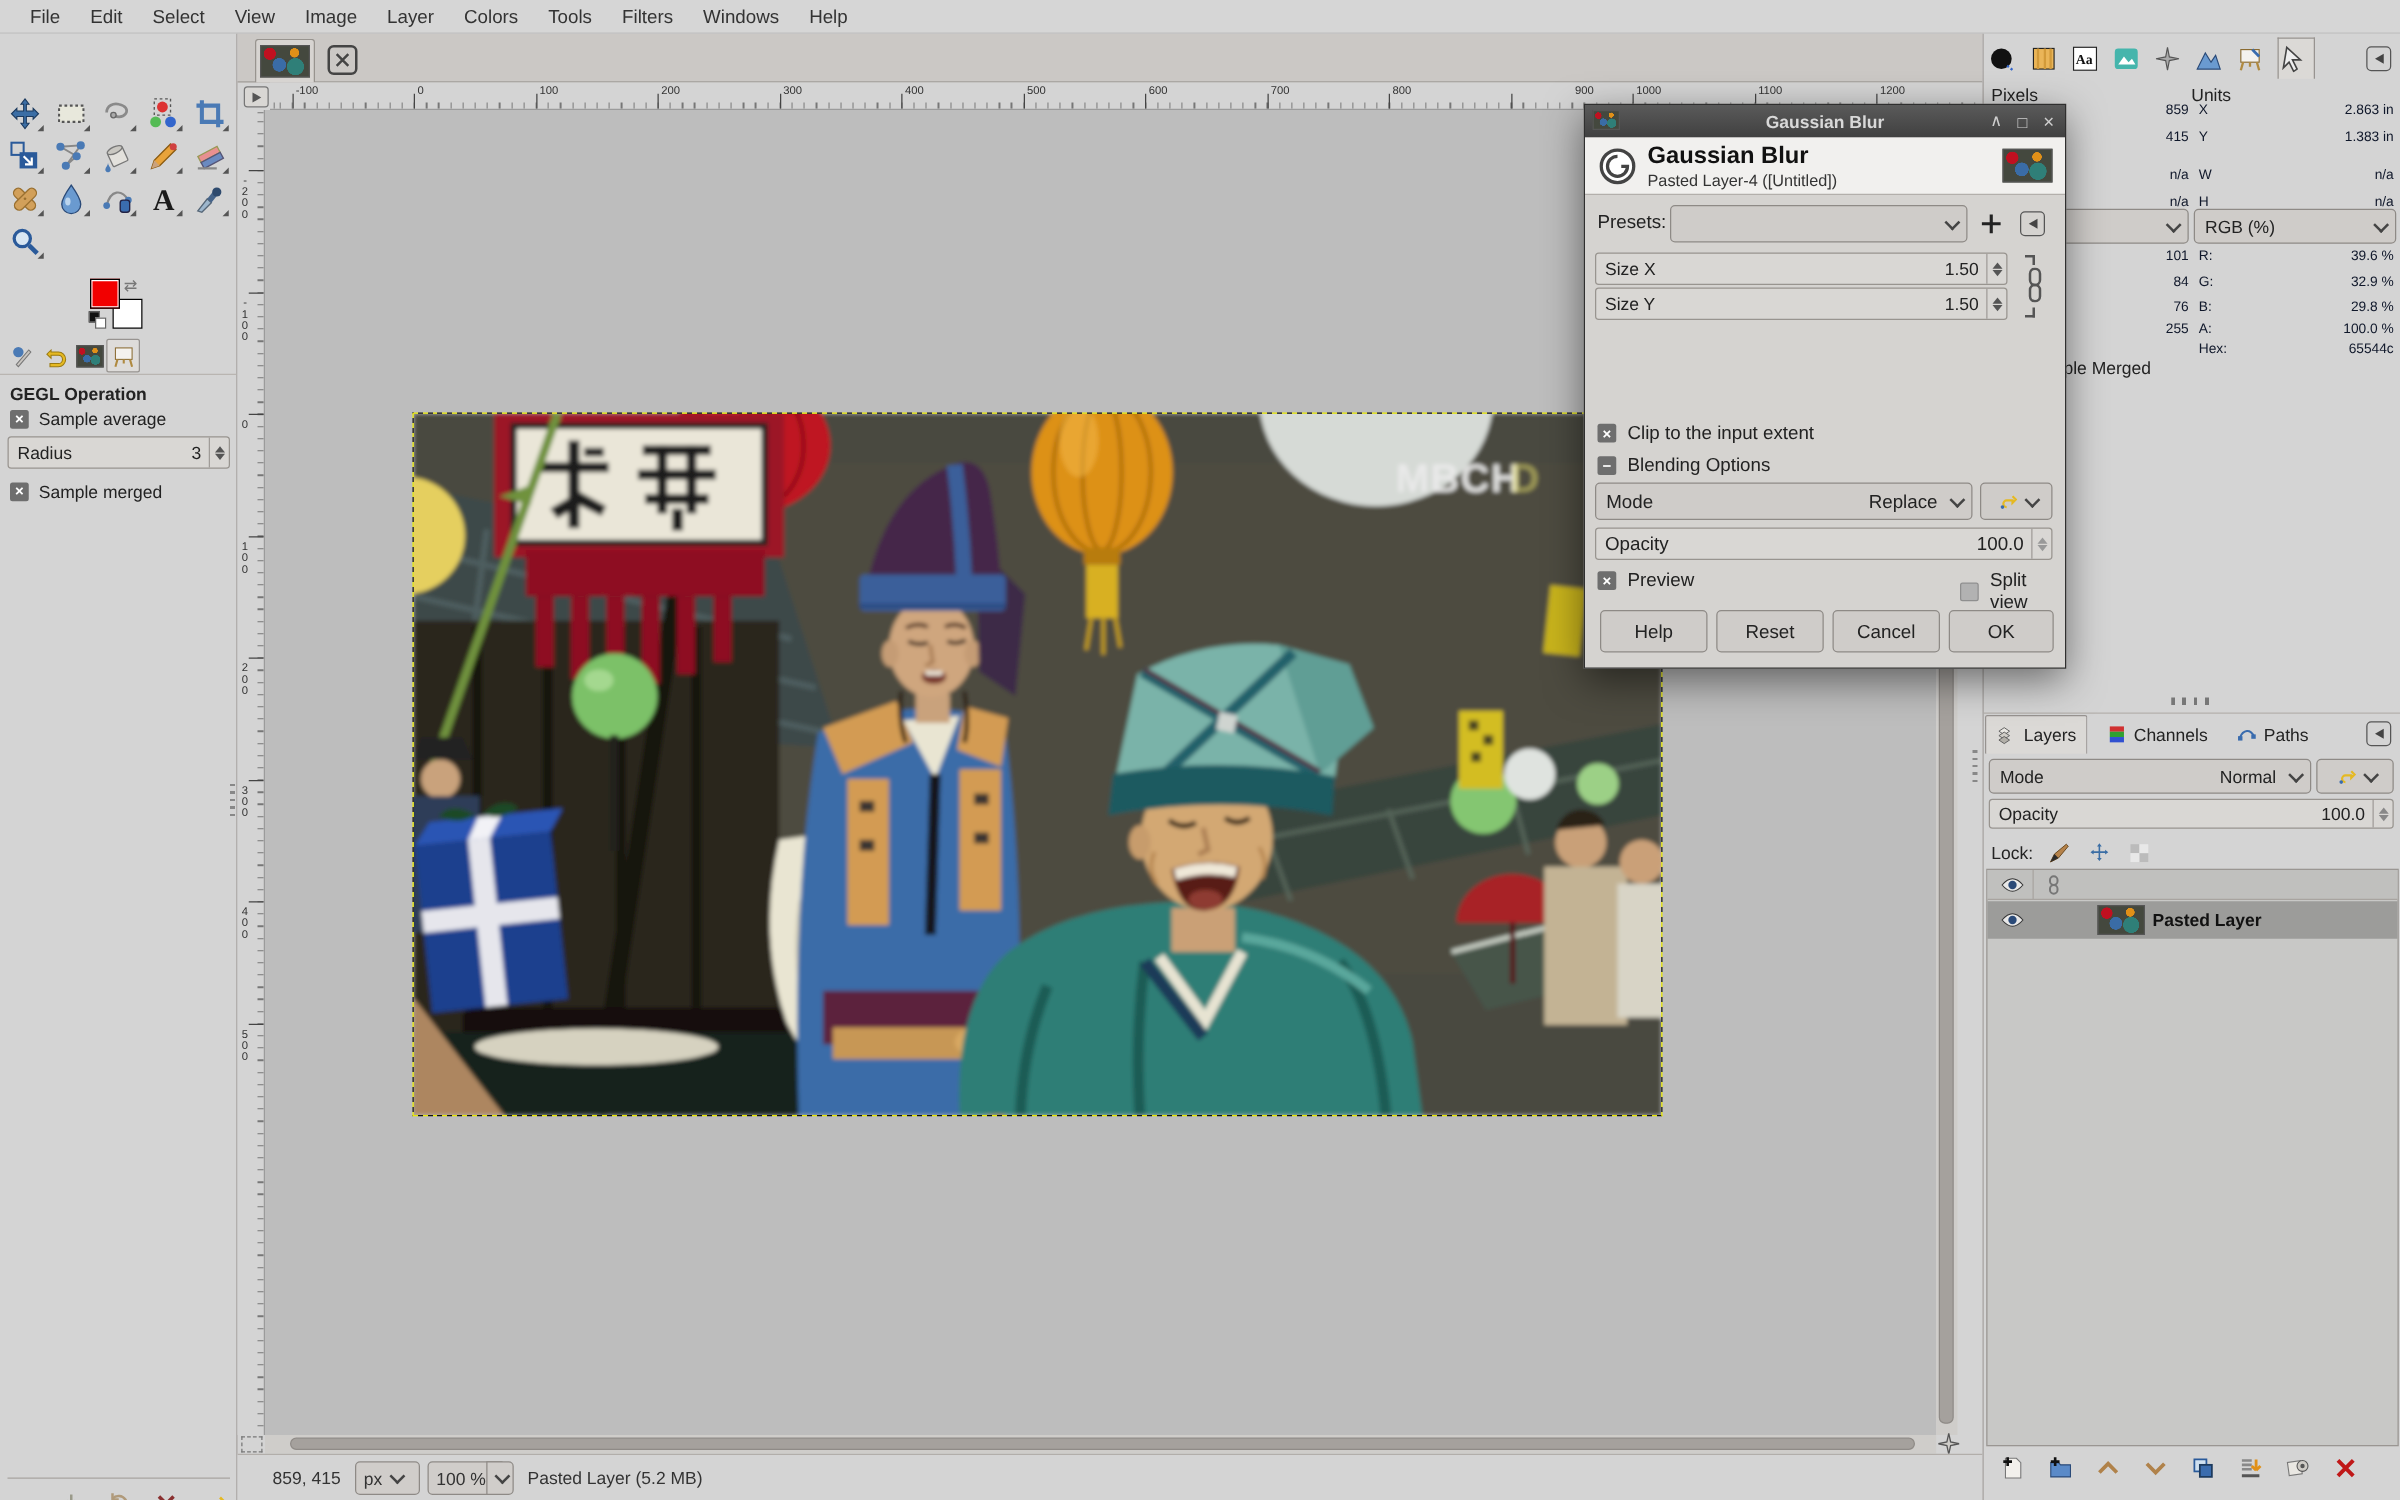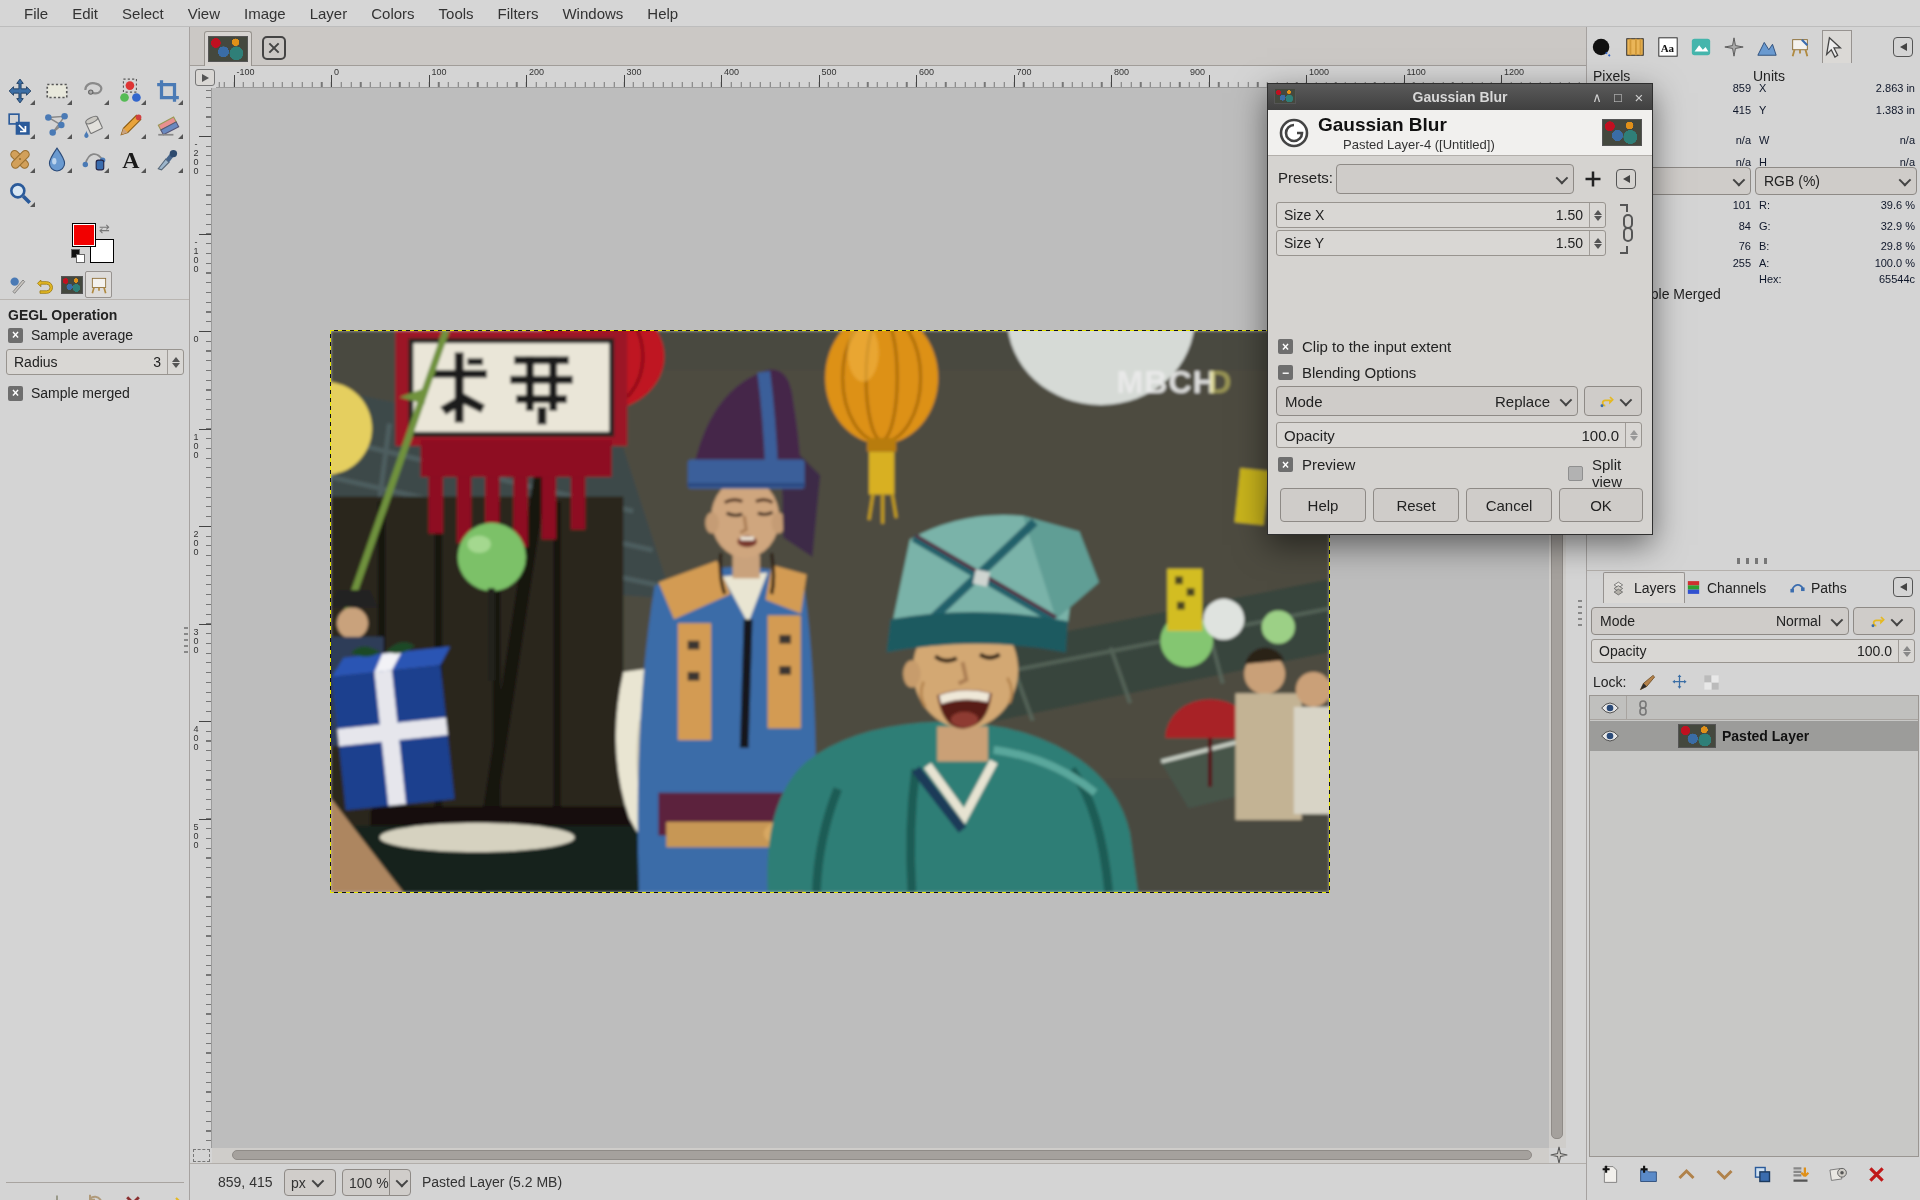--- a/index.html
+++ b/index.html
@@ -107,21 +107,21 @@
   #dialog { position:absolute; left:1267px; top:83px; width:386px; height:452px; background:#d5d3d0;
     border:1px solid #2f2f2f; box-shadow:0 10px 30px rgba(0,0,0,.5); z-index:50; }
   #dlg-titlebar { position:absolute; left:0; top:0; right:0; height:26px;
     background:linear-gradient(#5a5a5a,#404040); display:flex; align-items:center; }
   #dlg-title { position:absolute; left:0; right:0; text-align:center; font-size:14px; font-weight:bold; color:#d8d8d8; }
   .dlg-ctrl { position:absolute; top:4px; width:18px; height:18px; color:#cfcfcf; font-size:13px;
     display:flex; align-items:center; justify-content:center; z-index:2; }
   #dlg-header { position:absolute; left:0; top:26px; right:0; height:46px; background:#f1f0ee;
     border-bottom:1px solid #b3afab; }
   #dlg-header .h1 { position:absolute; left:50px; top:4px; font-size:19px; font-weight:bold; color:#111; }
-  #dlg-header .h2 { position:absolute; left:50px; top:27px; font-size:13px; color:#333;margin-left:25px; }
+  #dlg-header .h2 { position:absolute; left:50px; top:27px; font-size:13px; color:#333; }
   .dlgrow { position:absolute; display:flex; align-items:center; gap:9px; font-size:15px; color:#222; }
   .pushbtn { position:absolute; height:34px; background:#cfccc9; border:1px solid #8e8a86; border-radius:4px;
     font-size:15px; color:#222; display:flex; align-items:center; justify-content:center; }
   .corner { position:absolute; width:8px; height:8px; border-color:#555; border-style:solid; }
 </style>
 </head>
 <body>
 
 <div id="menubar">
   <span class="menu-item">File</span>
@@ -363,21 +363,21 @@
     <span class="hlab" style="left: 508px;">400</span>
     <div class="htick" style="left: 602.5px;"></div>
     <span class="hlab" style="left: 605.5px;">500</span>
     <div class="htick" style="left: 700px;"></div>
     <span class="hlab" style="left: 703px;">600</span>
     <div class="htick" style="left: 797.5px;"></div>
     <span class="hlab" style="left: 800.5px;">700</span>
     <div class="htick" style="left: 895px;"></div>
     <span class="hlab" style="left: 898px;">800</span>
     <div class="htick" style="left: 992.5px;"></div>
-    <span class="hlab" style="left: 974px;">900</span>
+    <span class="hlab" style="left: 1044px;">900</span>
     <div class="htick" style="left: 1090px;"></div>
     <span class="hlab" style="left: 1093px;">1000</span>
     <div class="htick" style="left: 1187.5px;"></div>
     <span class="hlab" style="left: 1190.5px;">1100</span>
     <div class="htick" style="left: 1285px;"></div>
     <span class="hlab" style="left: 1288px;">1200</span>
   </div>
 <div id="ruler-v">
     <div class="minor"></div>
     <div class="vtick" style="top: 48px;"></div>
@@ -759,21 +759,21 @@
     <span class="c3">65544c</span>
     </div>
   <div class="optrow" style="left:12px;top:259px;">
     <span class="chk checked"></span>
     <span>Sample Merged</span>
   </div>
 
   <div class="abs" style="left:150px;top:531px;width:34px;height:6px;background:repeating-linear-gradient(90deg,#777 0 3px,transparent 3px 9px);"></div>
 
   <div class="abs" style="left:0;top:543px;width:334px;height:1px;background:#b4b0ac;"></div>
-  <div class="ltab active" style="left:16px;top:545px;justify-content:flex-end;">
+  <div class="ltab active" style="left:1px;top:545px;justify-content:flex-end;">
     <svg viewBox="0 0 24 24">
         <path d="M3 7l6-4 6 4-6 4z" fill="#e9e7e2" stroke="#555"></path>
         <path d="M3 12l6-4 6 4-6 4z" fill="#cfccc6" stroke="#555"></path>
         <path d="M3 17l6-4 6 4-6 4z" fill="#b2afa8" stroke="#555"></path>
       </svg>
     <span>Layers</span>
     </div>
   <div class="ltab" style="left:90px;top:545px;">
     <svg viewBox="0 0 24 24">
         <rect x="4" y="3" width="16" height="6" fill="#d03030"></rect>

